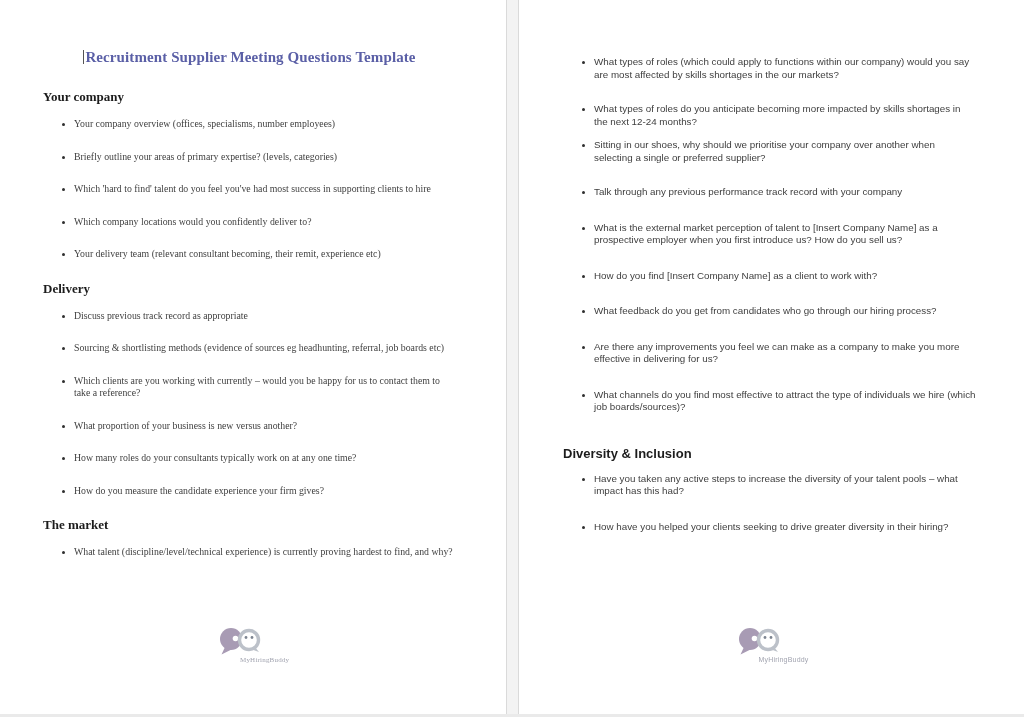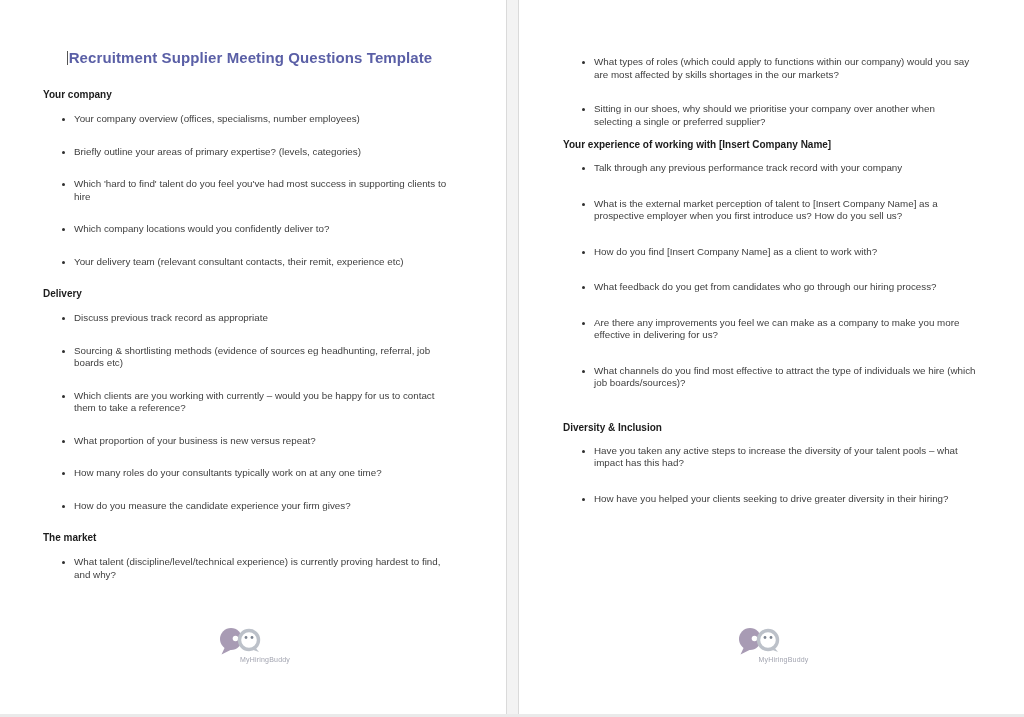--- a/index.html
+++ b/index.html
@@ -16,34 +16,34 @@
     background:#f3f3f3;border-left:1px solid #dadada;border-right:1px solid #dadada;
   }
   .bottom-strip{
     position:absolute;left:0;right:0;bottom:0;height:3px;background:#eaeaea;
   }
 
   .page{position:absolute;top:0;height:714px;background:#ffffff;}
   .page-left{left:0;width:506px;}
   .page-right{left:519px;width:505px;}
   .page-inner{position:relative;height:100%;box-sizing:border-box;}
-  .page-left .page-inner{padding:49px 50px 0 43px;}
+  .page-left .page-inner{padding:49px 50px 0 43px;font-family:Liberation Serif, serif;}
   .page-right .page-inner{padding:56px 48px 8px 44px;}
 
   .doc-title{
     margin:0 0 23px 0;text-align:center;
     font-size:15px;font-weight:bold;color:#5a5fa6;letter-spacing:.1px;
   }
   .caret{
     display:inline-block;width:1px;height:14px;background:#545454;
     margin-right:1px;vertical-align:-2px;
   }
 
   .sec-h{
-    font-size:10px;font-weight:bold;color:#1c1c1c;margin:0 0 13px 0;
+    font-size:13px;font-weight:bold;color:#1c1c1c;margin:0 0 13px 0;
   }
   .sec-h.mt-delivery{}
   .sec-h.mt-market{margin-top:2px;}
   .sec-h.mt-diversity{margin-top:32px;margin-bottom:12px;}
   .sec-h.mt-experience{margin-bottom:12px;}
 
   ul.blist{list-style:none;margin:0;padding:0 0 0 17px;}
   li.bli{
     position:relative;padding-left:14px;margin-bottom:20px;
     font-size:9.8px;line-height:12.5px;color:#3e3e3e;
@@ -77,31 +77,31 @@
 
       <h1 class="doc-title"><span class="caret"></span><span>Recruitment Supplier Meeting Questions Template</span></h1>
 
       <div class="sec">
         <h2 class="sec-h">Your company</h2>
         <ul class="blist">
           <li class="bli">Your company overview (offices, specialisms, number employees)</li>
           <li class="bli">Briefly outline your areas of primary expertise? (levels, categories)</li>
           <li class="bli">Which 'hard to find' talent do you feel you've had most success in supporting clients to hire</li>
           <li class="bli">Which company locations would you confidently deliver to?</li>
-          <li class="bli">Your delivery team (relevant consultant contacts, their remit, experience etc)</li>
+          <li class="bli">Your delivery team (relevant consultant becoming, their remit, experience etc)</li>
         </ul>
       </div>
 
       <div class="sec">
         <h2 class="sec-h mt-delivery">Delivery</h2>
         <ul class="blist">
           <li class="bli">Discuss previous track record as appropriate</li>
           <li class="bli">Sourcing &amp; shortlisting methods (evidence of sources eg headhunting, referral, job boards etc)</li>
           <li class="bli">Which clients are you working with currently – would you be happy for us to contact them to take a reference?</li>
-          <li class="bli">What proportion of your business is new versus repeat?</li>
+          <li class="bli">What proportion of your business is new versus another?</li>
           <li class="bli">How many roles do your consultants typically work on at any one time?</li>
           <li class="bli">How do you measure the candidate experience your firm gives?</li>
         </ul>
       </div>
 
       <div class="sec">
         <h2 class="sec-h mt-market">The market</h2>
         <ul class="blist">
           <li class="bli">What talent (discipline/level/technical experience) is currently proving hardest to find, and why?</li>
         </ul>
@@ -123,25 +123,25 @@
     </div>
   </div>
 
   <div class="gutter"></div>
 
   <div class="page page-right">
     <div class="page-inner">
 
       <ul class="blist lead">
         <li class="bli">What types of roles (which could apply to functions within our company) would you say are most affected by skills shortages in the our markets?</li>
+        <li class="bli">What types of roles do you anticipate becoming more impacted by skills shortages in the next 12-24 months?</li>
         <li class="bli">Sitting in our shoes, why should we prioritise your company over another when selecting a single or preferred supplier?</li>
       </ul>
 
       <div class="sec">
-        <h2 class="sec-h mt-experience">Your experience of working with [Insert Company Name]</h2>
         <ul class="blist">
           <li class="bli">Talk through any previous performance track record with your company</li>
           <li class="bli">What is the external market perception of talent to [Insert Company Name] as a prospective employer when you first introduce us? How do you sell us?</li>
           <li class="bli">How do you find [Insert Company Name]  as a client to work with?</li>
           <li class="bli">What feedback do you get from candidates who go through our hiring process?</li>
           <li class="bli">Are there any improvements you feel we can make as a company to make you more effective in delivering for us?</li>
           <li class="bli">What channels do you find most effective to attract the type of individuals we hire (which job boards/sources)?</li>
         </ul>
       </div>
 

